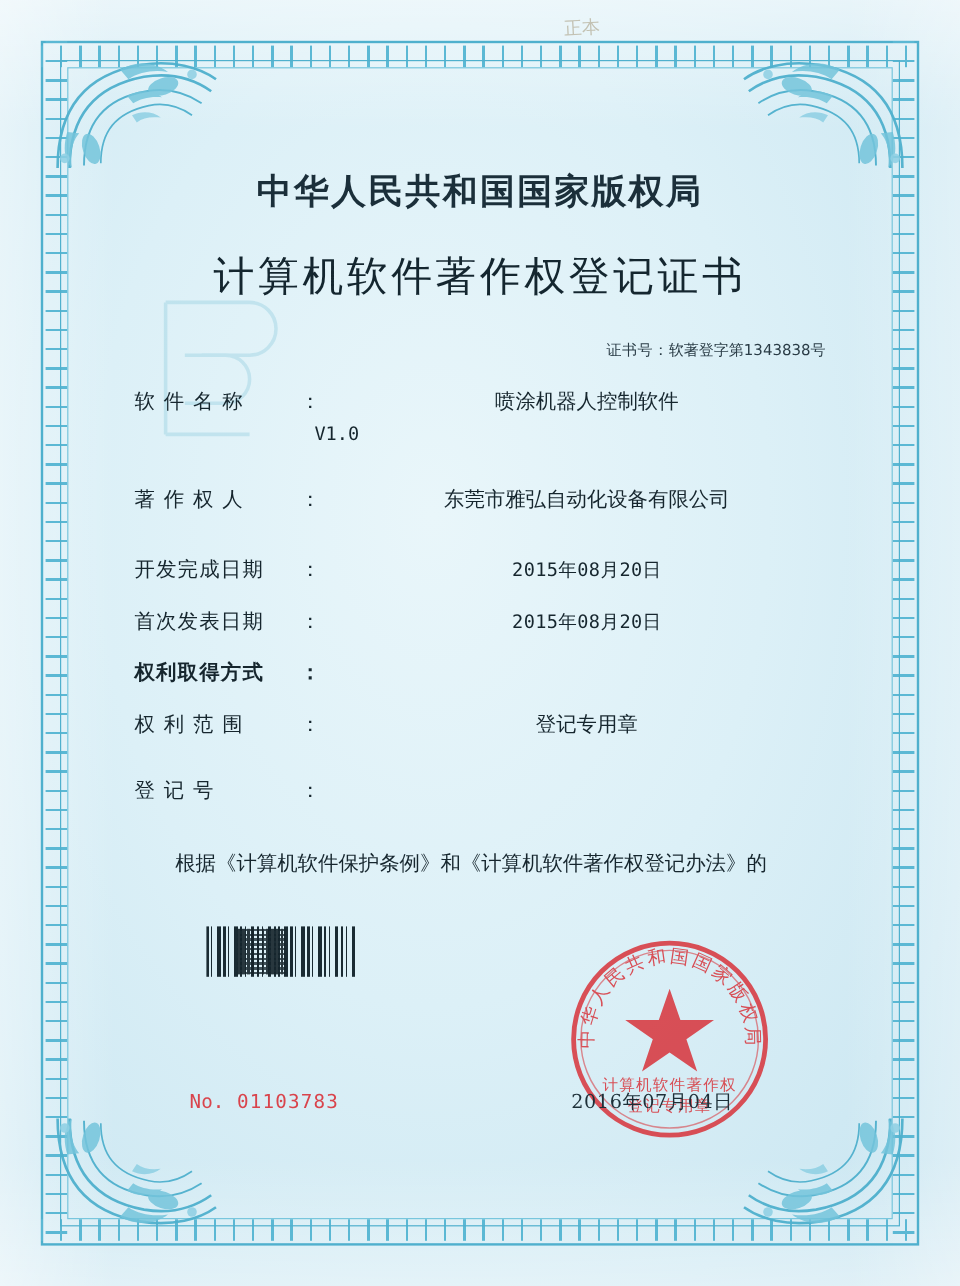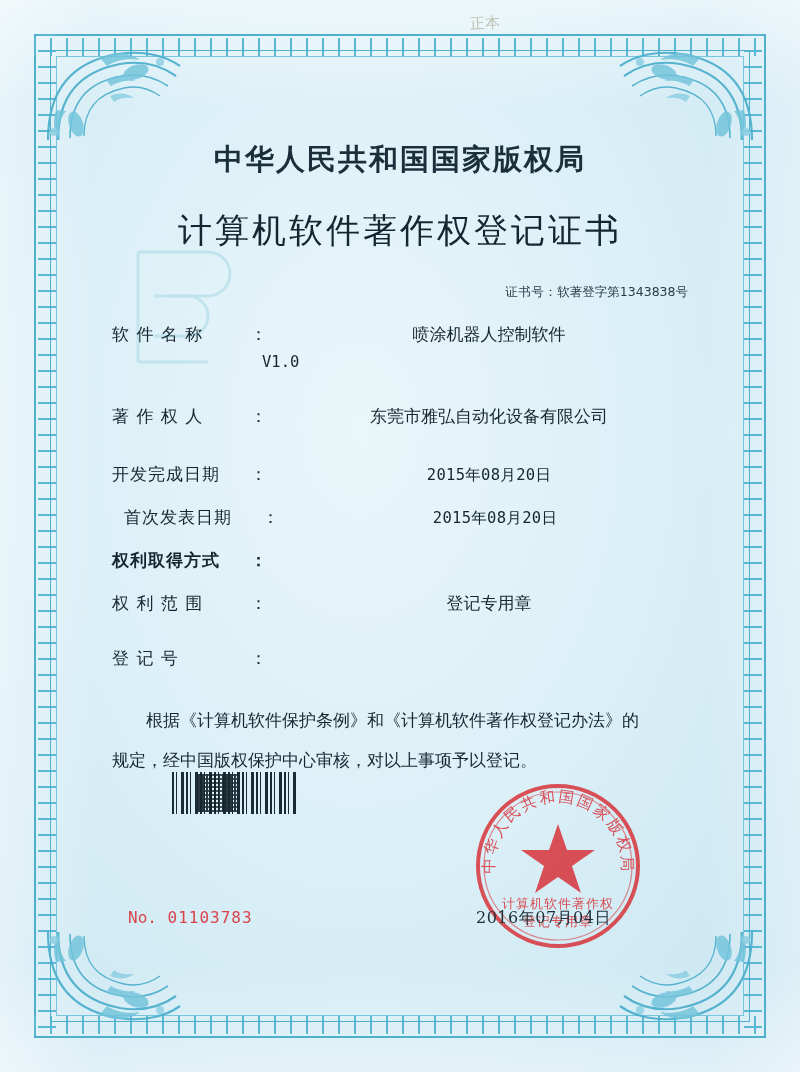--- a/index.html
+++ b/index.html
@@ -237,21 +237,21 @@
     left: 472px;
     top: 780px;
     width: 172px;
     height: 172px;
     opacity: .86;
   }
 
   
   .footer-no {
     position: absolute;
-    left: 128px;
+    left: 158px;
     top: 908px;
     font-size: 16px;
     color: #d9444c;
     font-family: "DejaVu Sans Mono", monospace;
     letter-spacing: 1px;
   }
   .footer-no .label { letter-spacing: 0; }
   .footer-date {
     position: absolute;
     left: 476px;
@@ -420,21 +420,21 @@
       </div>
 
       <div class="gap-2"></div>
 
       <div class="field-row" style="margin-bottom:20px;">
         <span class="field-label">开发完成日期</span>
         <span class="field-colon">：</span>
         <span class="field-value mono">2015年08月20日</span>
       </div>
 
-      <div class="field-row" style="margin-bottom:20px;margin-left:12px;">
+      <div class="field-row" style="margin-bottom:20px;">
         <span class="field-label">首次发表日期</span>
         <span class="field-colon">：</span>
         <span class="field-value mono">2015年08月20日</span>
       </div>
 
       <div class="field-row" style="margin-bottom:20px;font-weight:bold;">
         <span class="field-label">权利取得方式</span>
         <span class="field-colon">：</span>
       </div>
 
@@ -446,21 +446,20 @@
 
       <div class="field-row">
         <span class="field-label">登 记 号</span>
         <span class="field-colon">：</span>
       </div>
 
     </div>
 
     <div class="para">
       <span class="indent">根据《计算机软件保护条例》和《计算机软件著作权登记办法》的</span><br>
-      <span>规定，经中国版权保护中心审核，对以上事项予以登记。</span>
     </div>
 
   </div>
 
   <div class="barcode">
     <div class="bars"></div>
     <div class="qr"></div>
   </div>
 
   <div class="seal">

